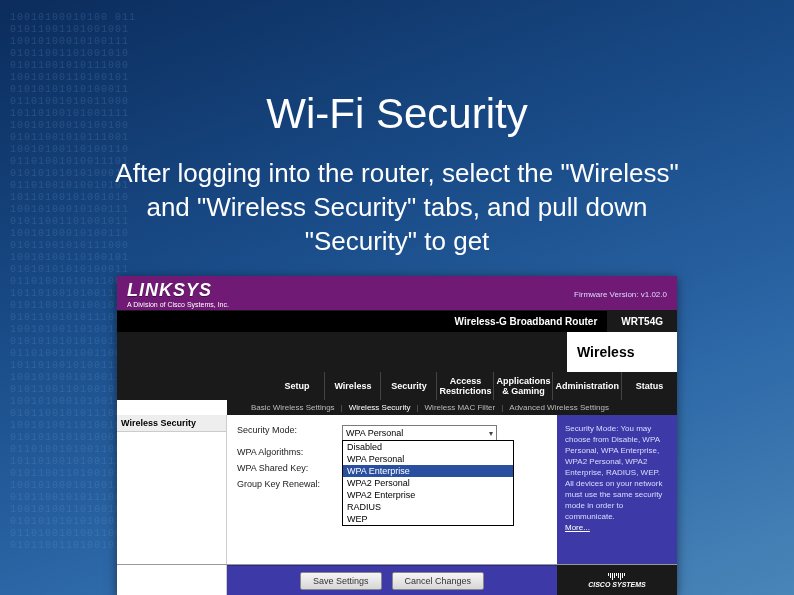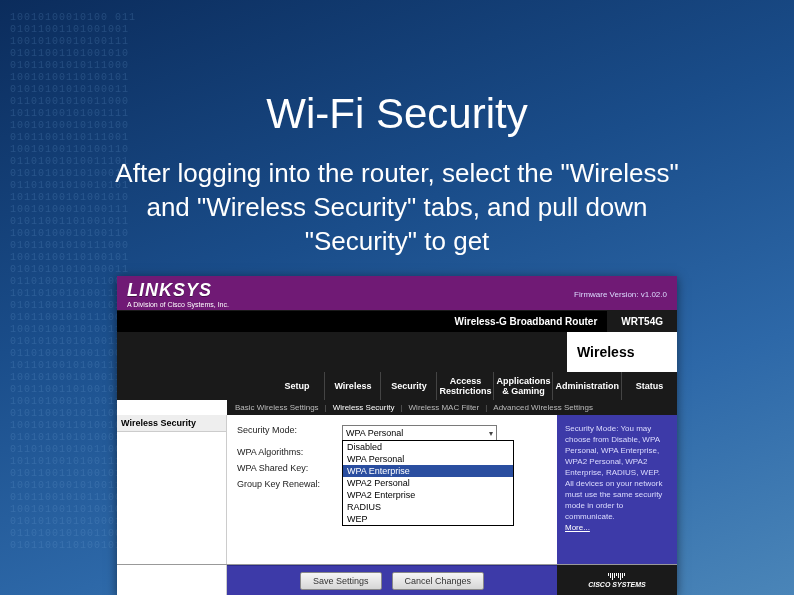--- a/index.html
+++ b/index.html
@@ -65,21 +65,21 @@
   }
   .nav-tabs { flex: 1; display: flex; }
   .nav-tab {
     flex: 1; display: flex; align-items: center; justify-content: center;
     font: 700 9px Arial; text-align: center; padding: 4px 2px;
     border-right: 1px solid #444;
   }
   .nav-tab:last-child { border-right: none; }
 
   .rt-subnav {
-    display: flex; align-items: stretch; background: #1a1a1a;
+    display: flex; align-items: stretch; background: #1a1a1a; gap: 16px;
   }
   .subnav-spacer { width: 110px; background: #fff; }
   .subnav-items {
     flex: 1; display: flex; gap: 6px; align-items: center;
     padding: 3px 8px; font: 8px Arial; color: #bbb;
   }
   .subnav-items .active { color: #fff; }
   .subnav-items .sep { color: #666; }
 
   .rt-body {

